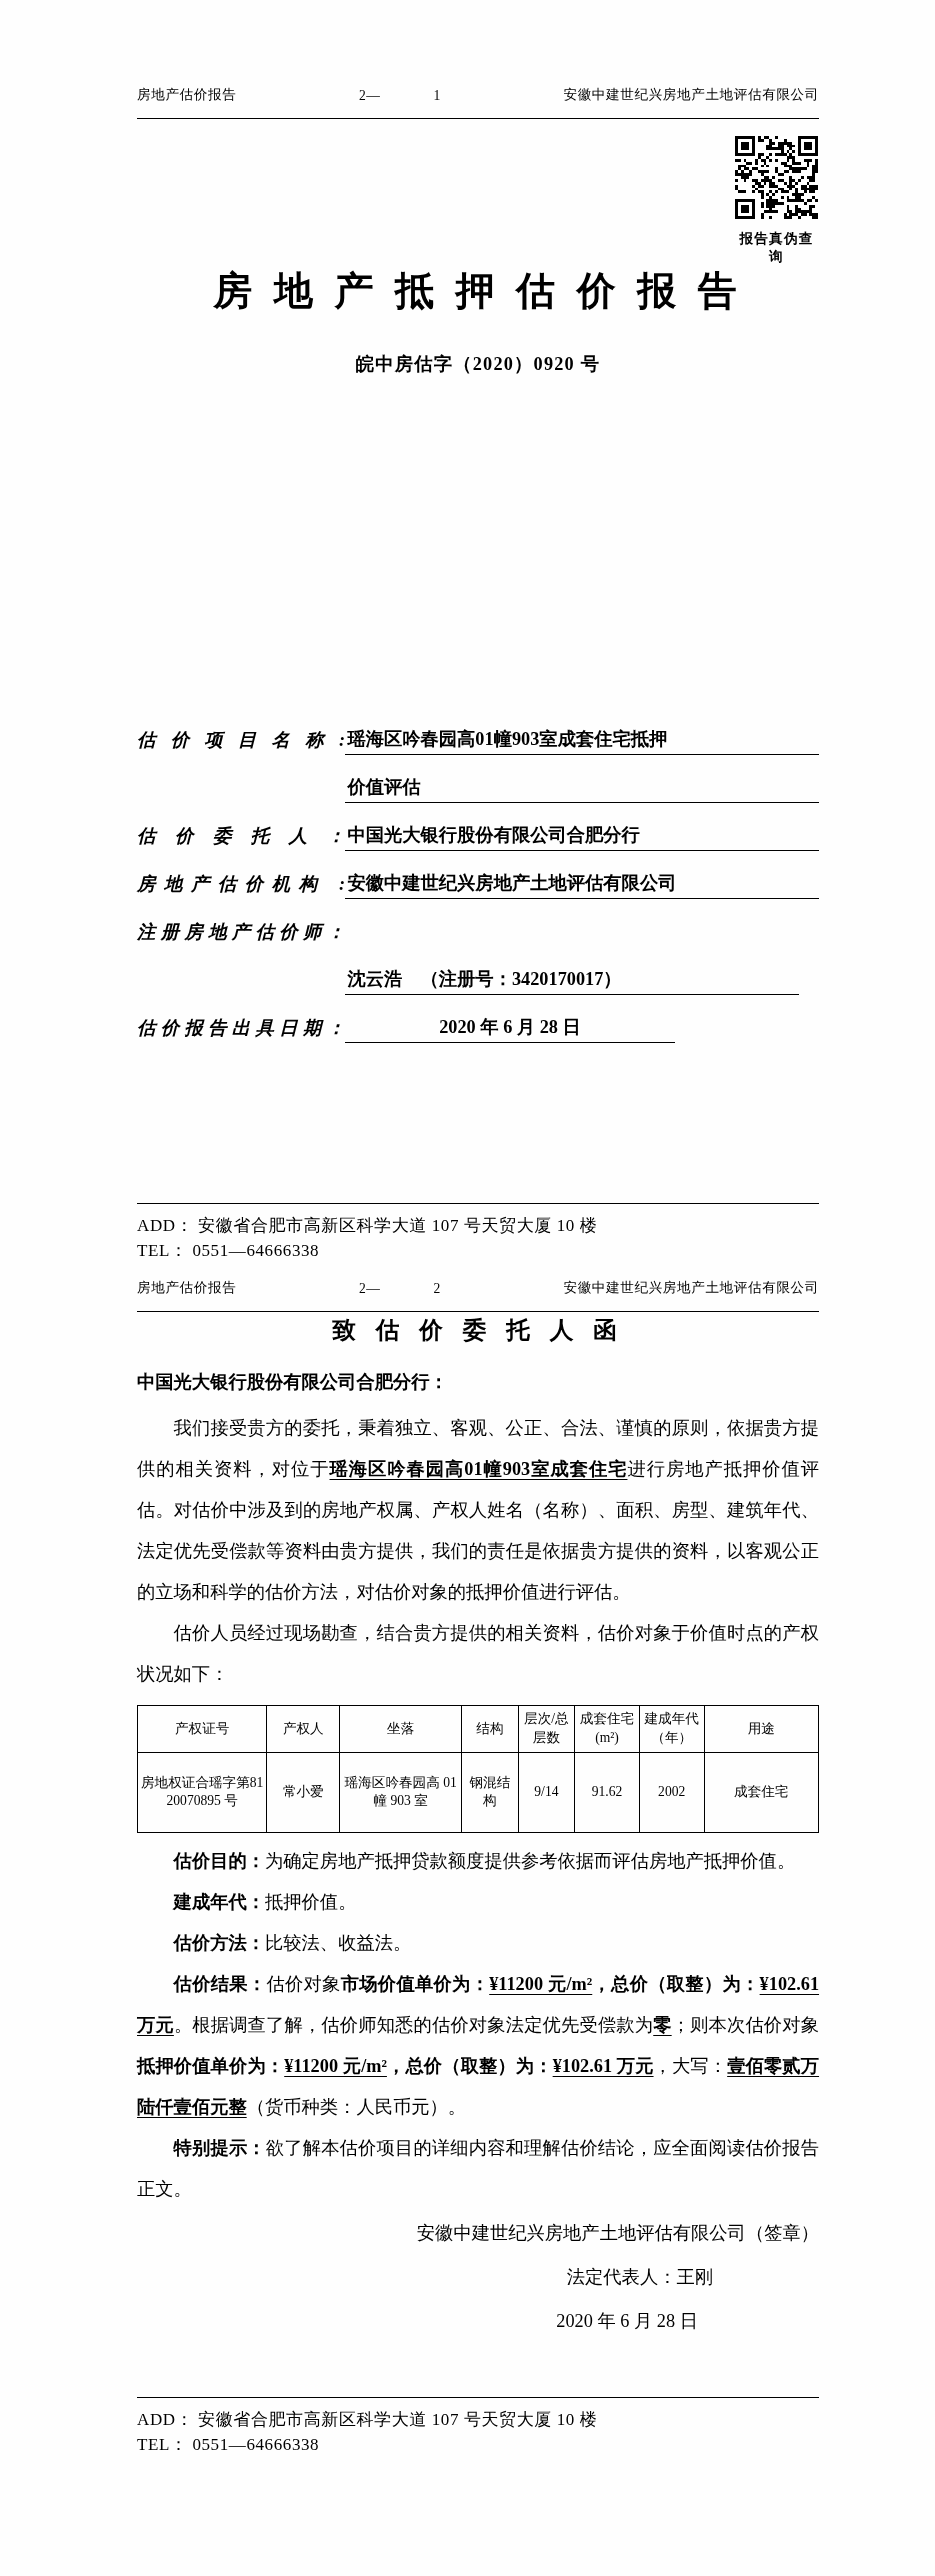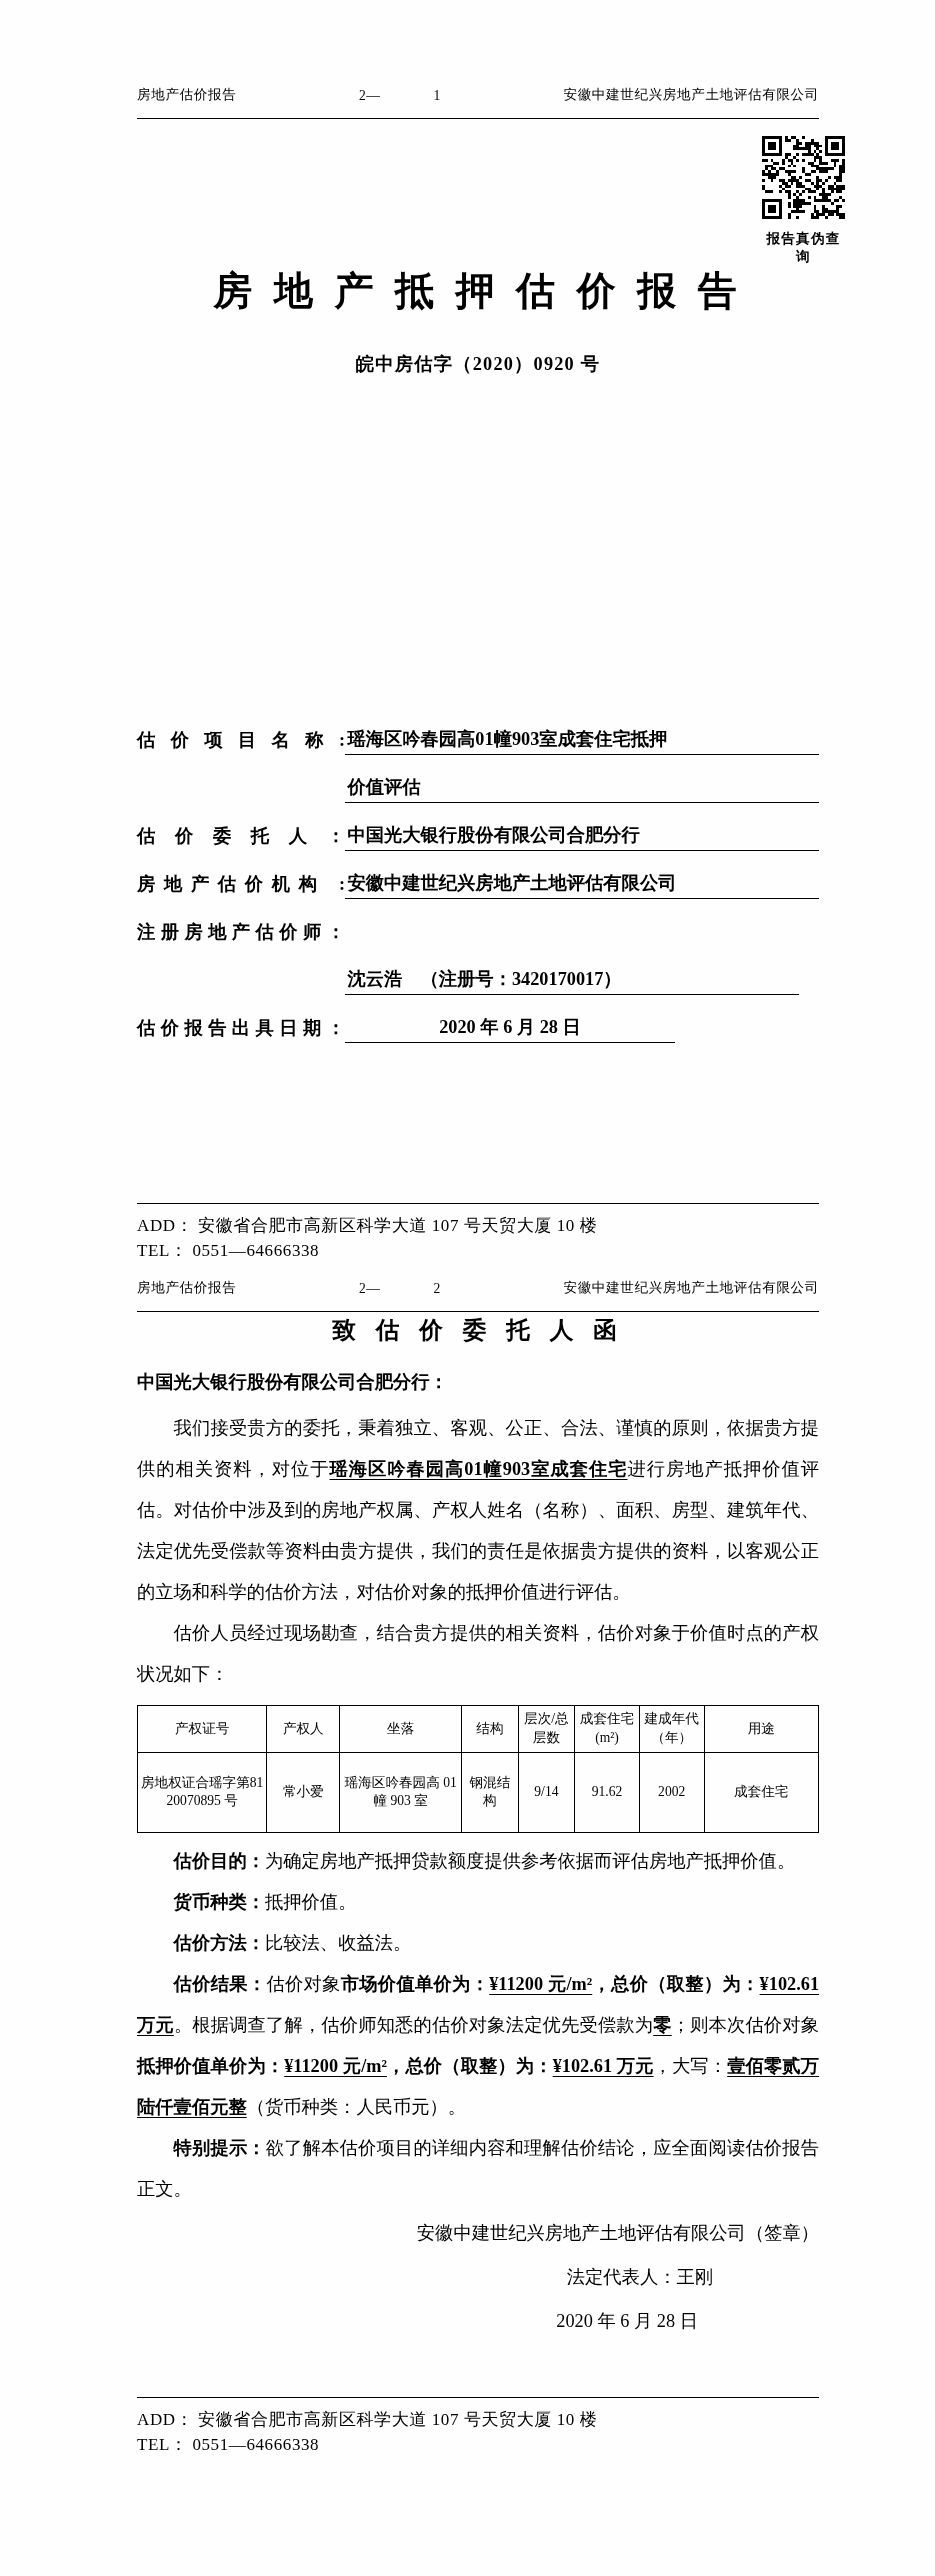--- a/index.html
+++ b/index.html
@@ -19,31 +19,31 @@
   .hdr {
     display: flex; justify-content: space-between; align-items: flex-end;
     font-size: 13.6px; letter-spacing: 0.6px;
     border-bottom: 1.2px solid #000; padding-bottom: 14px;
   }
   .hdr-center { display: flex; gap: 53px; }
   .ftr { border-top: 1.2px solid #000; padding-top: 9.4px; font-size: 17px; }
   .ftr div { line-height: 25px; letter-spacing: 0.6px; }
 
   
-  .qr-wrap { text-align: center; margin-left: 27px; }
+  .qr-wrap { text-align: center; }
   .qr-caption { font-weight: bold; font-size: 13.6px; margin-top: 9.4px; letter-spacing: 1.2px; }
   .title {
     text-align: center; font-size: 39px; font-weight: bold;
     letter-spacing: 5.9px; white-space: nowrap;
   }
   .doc-no { text-align: center; font-size: 18.3px; font-weight: bold; letter-spacing: 1.2px; }
 
   .fields { font-size: 18.3px; font-weight: bold; }
   .frow { display: flex; height: 48px; align-items: flex-end; }
-  .flabel { width: 208px; flex: none; text-align: justify; text-align-last: justify; padding-bottom: 3.5px; }
+  .flabel { width: 208px; flex: none; text-align: justify; text-align-last: justify; padding-bottom: 3.5px; font-style: italic; }
   .fvalue { border-bottom: 1.2px solid #000; padding: 0 2.4px 3.5px 2.4px; }
   .fvalue.grow { flex: 1; }
   .fvalue.w770 { width: 454px; }
   .fvalue.w560 { width: 330px; text-align: center; }
 
   
   .p2 { font-size: 18.3px; line-height: 41px; text-align: justify; }
   .letter-title {
     font-size: 23.6px; font-weight: bold; text-align: center;
     letter-spacing: 7px; line-height: 33px; margin: 8.3px 0 17.7px 0;
@@ -466,21 +466,21 @@
         <td>9/14</td>
         <td>91.62</td>
         <td>2002</td>
         <td>成套住宅</td>
       </tr>
     </tbody>
   </table>
 
   <p class="item"><span class="b">估价目的：</span><span>为确定房地产抵押贷款额度提供参考依据而评估房地产抵押价值。</span></p>
 
-  <p class="item"><span class="b">货币种类：</span><span>抵押价值。</span></p>
+  <p class="item"><span class="b">建成年代：</span><span>抵押价值。</span></p>
 
 
   <p class="item"><span class="b">估价方法：</span><span>比较法、收益法。</span></p>
 
   <p class="para"><span class="b">估价结果：</span><span>估价对象</span><span class="b">市场价值单价为：</span><span class="b u">¥11200 元/m²</span><span class="b">，总价（取整）为：</span><span class="b u">¥102.61万元</span><span>。根据调查了解，估价师知悉的估价对象法定优先受偿款为</span><span class="b u">零</span><span>；则本次估价对象</span><span class="b">抵押价值单价为：</span><span class="b u">¥11200 元/m²</span><span class="b">，总价（取整）为：</span><span class="b u">¥102.61 万元</span><span>，大写：</span><span class="b u">壹佰零贰万陆仟壹佰元整</span><span>（货币种类：人民币元）。</span></p>
 
   <p class="para"><span class="b">特别提示：</span><span>欲了解本估价项目的详细内容和理解估价结论，应全面阅读估价报告正文。</span></p>
 
   <div class="sig">
     <div>安徽中建世纪兴房地产土地评估有限公司（签章）</div>

